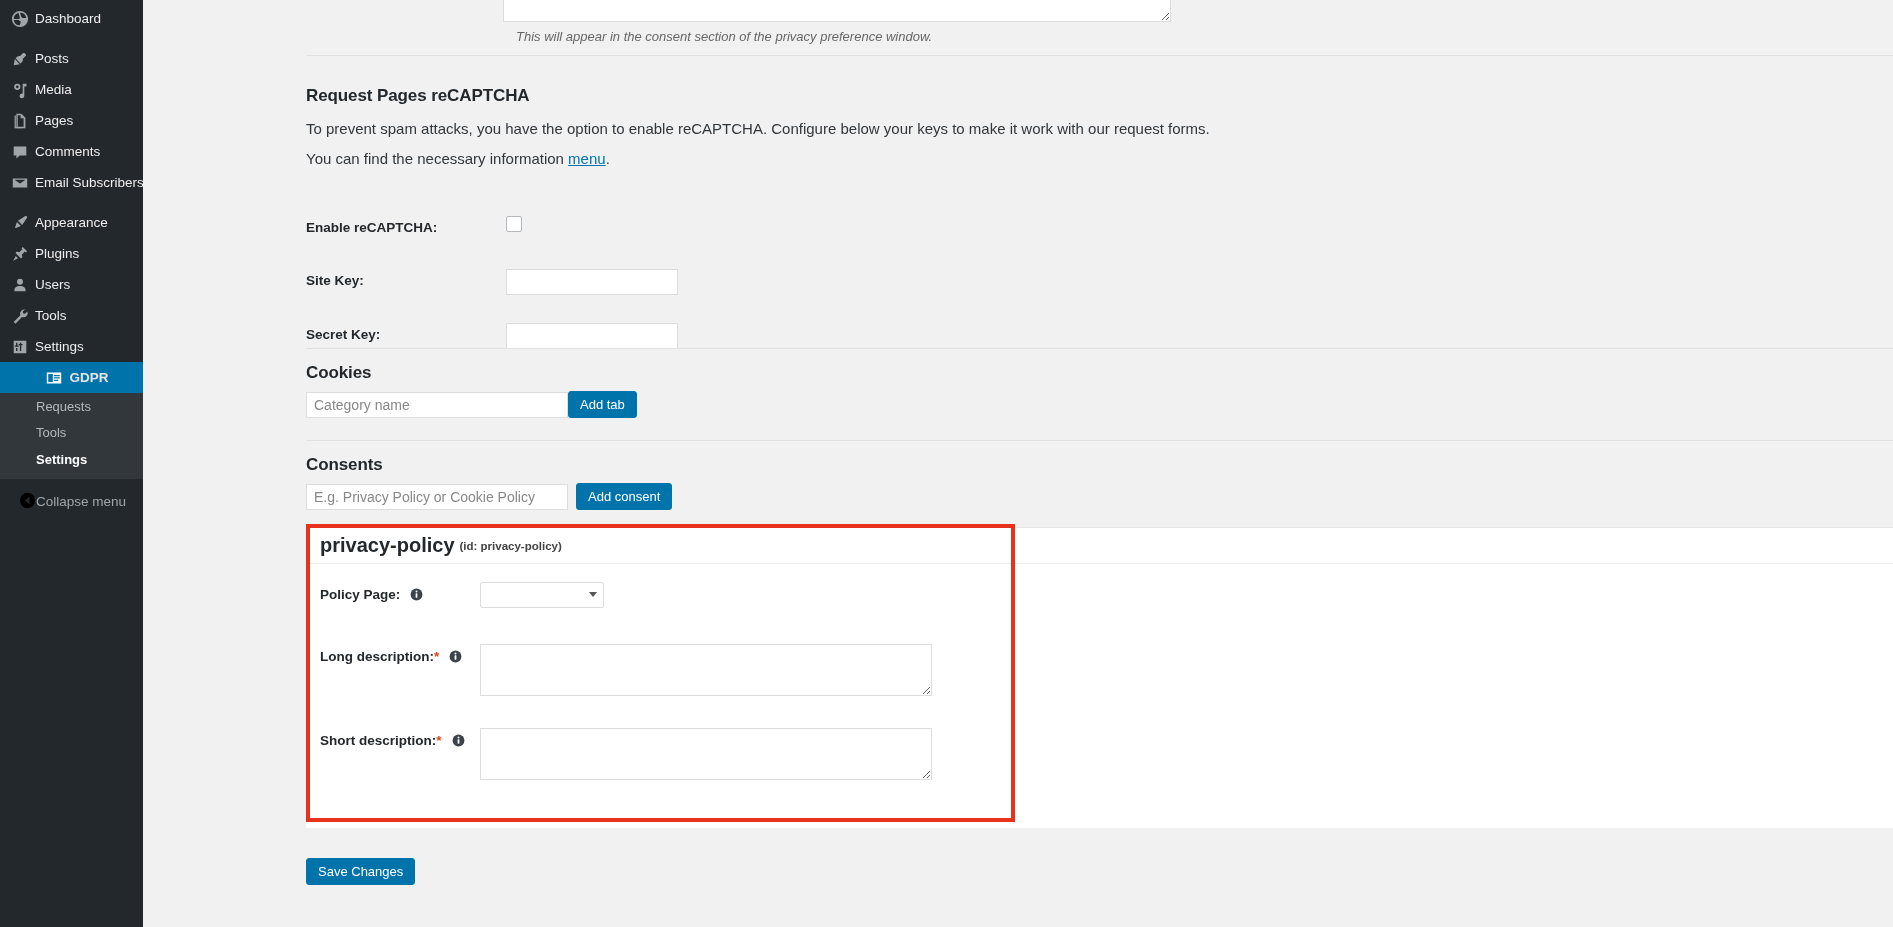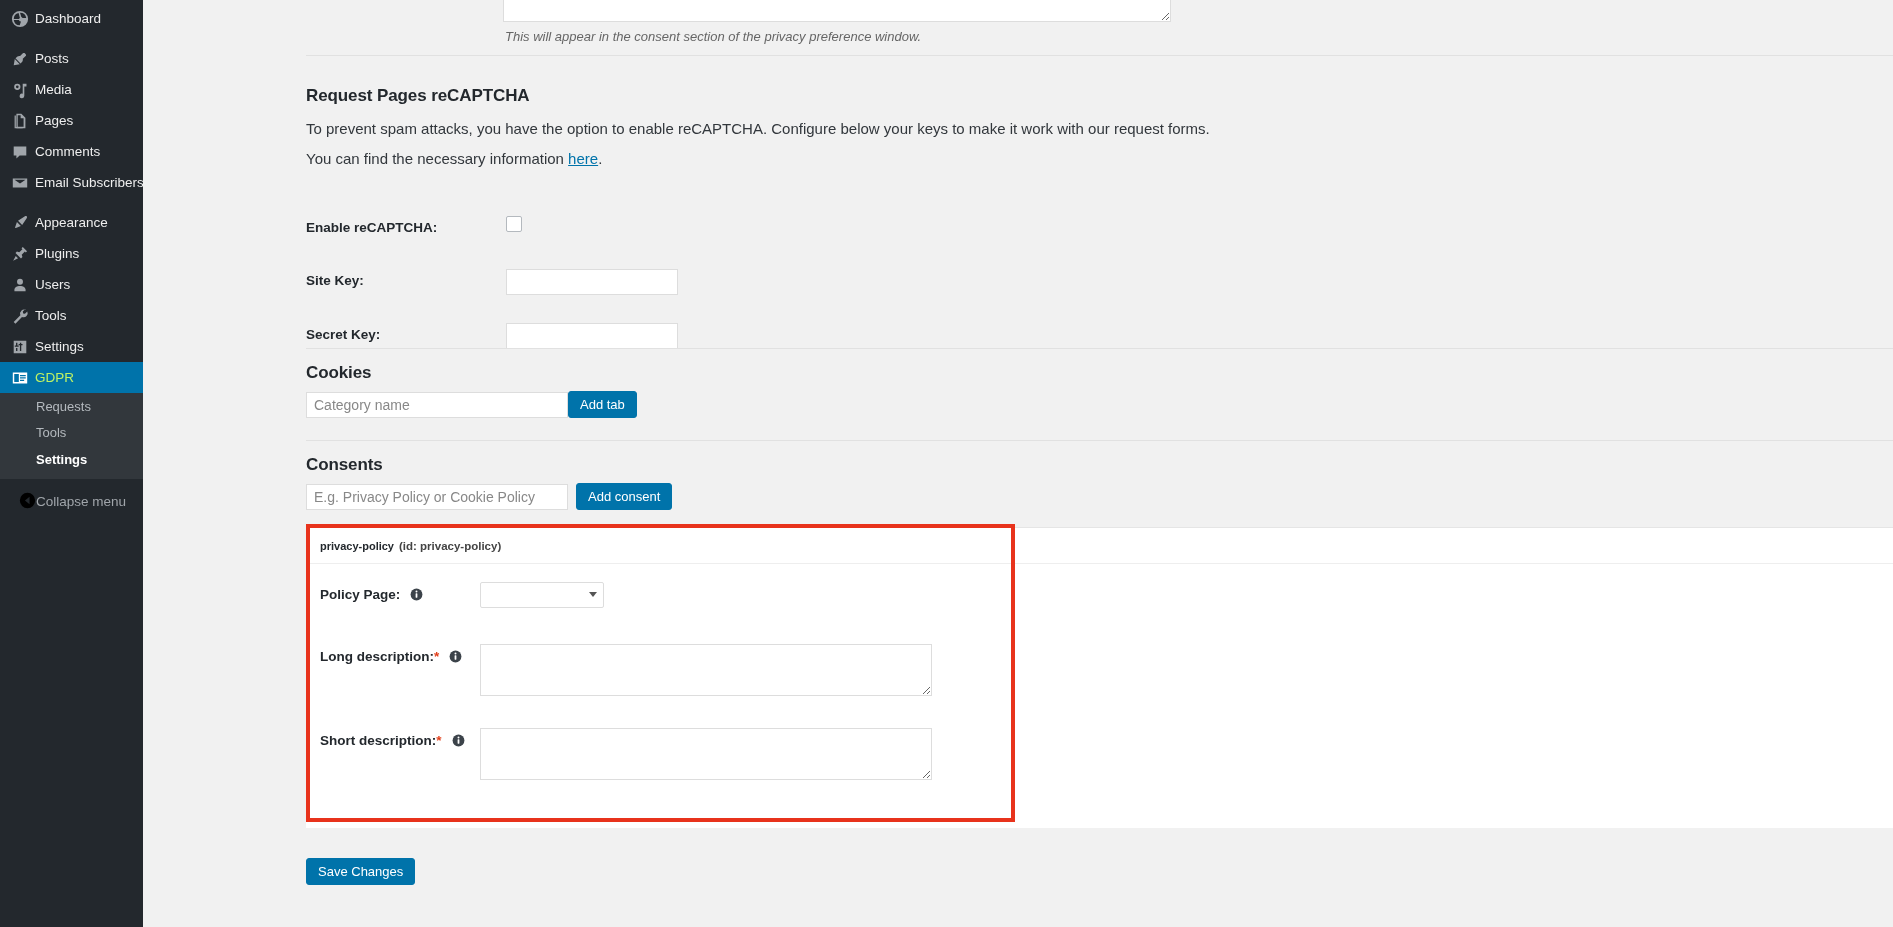--- a/index.html
+++ b/index.html
@@ -26,21 +26,21 @@
   }
   .menu-item .mi-icon {
     width: 24px; min-width: 24px; height: 20px;
     display: flex; align-items: center; justify-content: flex-start;
     color: #a0a5aa;
   }
   .menu-item .mi-icon svg { display:block; fill: currentColor; }
   .menu-item .mi-label { white-space: nowrap; }
   .menu-sep { height: 9px; }
   .menu-item.current {
-    background: #0073aa; color: #bef264; font-weight: 400;
+    background: #0073aa; color: #e5e5e5; font-weight: 700; justify-content: center;
   }
   .menu-item.current .mi-icon { color: #fff; }
   .menu-item.current::after {
     content: ""; position: absolute; right: -8px; top: 50%;
     margin-top: -8px; border-style: solid; border-width: 8px;
     border-color: transparent transparent transparent #0073aa;
   }
   .submenu { background: #32373c; padding: 1px 0 6px 0; }
   .submenu-item {
     padding: 5px 0 5px 36px;
@@ -75,21 +75,21 @@
   
   .top-textarea-wrap { position: absolute; left: 360px; top: -22px; }
   textarea.big {
     width: 668px; height: 44px;
     border: 1px solid #ddd; background: #fff;
     border-radius: 0; resize: both;
     font-family: "Liberation Sans", sans-serif; font-size: 13px;
     padding: 4px 6px; color: #32373c;
   }
   .help-italic {
-    position: absolute; left: 362px; top: 29px;
+    position: absolute; left: 373px; top: 29px;
     font-size: 13px; font-style: italic; color: #666; text-align: right;
   }
 
   hr.sec {
     border: none; border-top: 1px solid #e1e1e1;
     margin: 0;
   }
 
   h2.section {
     font-size: 17px; font-weight: 700; color: #23282d;
@@ -133,21 +133,21 @@
     position: absolute; left: 163px; top: 527px;
     width: 1730px; background: #fff;
     border-top: 1px solid #e5e5e5;
   }
   .consent-head {
     height: 36px; display: flex; align-items: center;
     padding-left: 14px; border-bottom: 1px solid #eee;
     position: relative;
   }
   .consent-title {
-    font-size: 11px; font-weight: 700; color: #23282d;
+    font-size: 20px; font-weight: 700; color: #23282d;
   }
   .consent-id {
     font-size: 11.5px; font-weight: 700; color: #444; margin-left: 5px;
   }
   .consent-body { padding: 18px 0 30px 14px; }
 
   .c-row { display: flex; align-items: flex-start; margin-bottom: 18px; }
   .c-label {
     width: 160px; min-width: 160px;
     font-size: 13.5px; font-weight: 700; color: #23282d;
@@ -339,21 +339,21 @@
     </div>
     <div class="help-italic">This will appear in the consent section of the privacy preference window.</div>
 
     <hr class="sec" style="position:absolute;left:163px;top:55px;width:1730px;">
 
     <h2 class="section" style="position:absolute;left:163px;top:86px;">Request Pages reCAPTCHA</h2>
 
     <p class="para" style="position:absolute;left:163px;top:120px;">To prevent spam attacks, you have the option to enable reCAPTCHA. Configure below your keys to make it work with our request forms.</p>
 
     <p class="para" style="position:absolute;left:163px;top:150px;">
-      <span>You can find the necessary information </span><a class="link" href="#">here</a><span>.</span>
+      <span>You can find the necessary information </span><a class="link" href="#">menu</a><span>.</span>
     </p>
 
     <div class="form-row" style="position:absolute;left:163px;top:200px;">
       <div class="form-label">Enable reCAPTCHA:</div>
       <input type="checkbox" class="cb" style="">
     </div>
 
     <div class="form-row" style="position:absolute;left:163px;top:253px;">
       <div class="form-label">Site Key:</div>
       <input type="text" class="regular-text" value="" style="">

